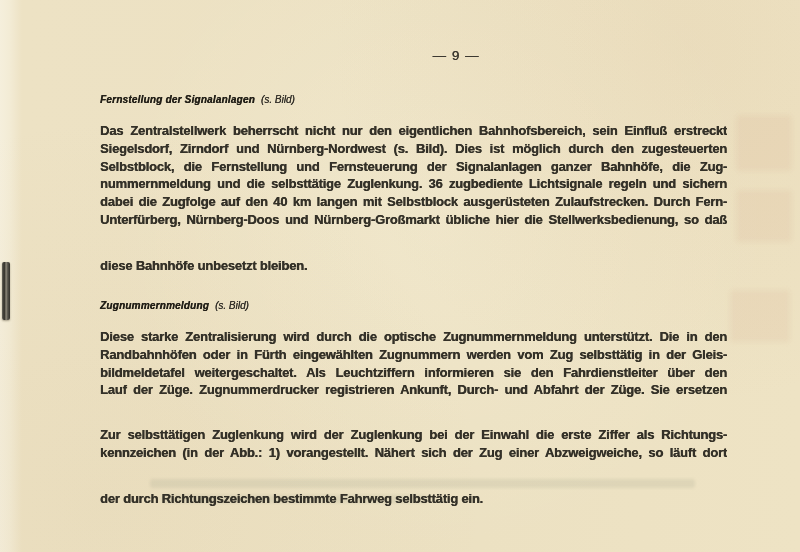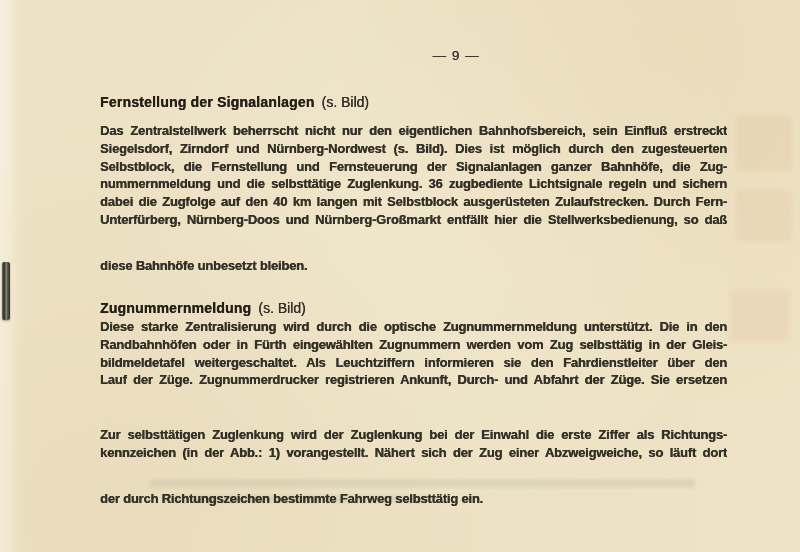--- a/index.html
+++ b/index.html
@@ -29,25 +29,26 @@
     text-align: center;
     font-size: 13.5px;
     letter-spacing: 1px;
     color: #3a372f;
     text-shadow: 0.35px 0 0 currentColor;
   }
   .heading {
     position: absolute;
     left: 100px;
     width: 627px;
-    font-size: 14px;
+    font-size: 10px;
     font-weight: bold;
     color: #232018;
     text-shadow: 0.3px 0 0 currentColor;
     letter-spacing: 0.2px;
+    font-style: italic;
   }
   .heading .h-suffix {
     font-weight: normal;
     color: #34312a;
     text-shadow: 0.2px 0 0 currentColor;
     margin-left: 3px;
     letter-spacing: 0;
   }
   .para {
     position: absolute;
@@ -119,30 +120,30 @@
     <span class="h-title">Fernstellung der Signalanlagen</span>
     <span class="h-suffix">(s. Bild)</span>
   </div>
 
   <div class="para" style="top:122px">
     <div class="line">Das Zentralstellwerk beherrscht nicht nur den eigentlichen Bahnhofsbereich, sein Einfluß erstreckt</div>
     <div class="line">Siegelsdorf, Zirndorf und Nürnberg-Nordwest (s. Bild). Dies ist möglich durch den zugesteuerten</div>
     <div class="line">Selbstblock, die Fernstellung und Fernsteuerung der Signalanlagen ganzer Bahnhöfe, die Zug-</div>
     <div class="line">nummernmeldung und die selbsttätige Zuglenkung. 36 zugbediente Lichtsignale regeln und sichern</div>
     <div class="line">dabei die Zugfolge auf den 40 km langen mit Selbstblock ausgerüsteten Zulaufstrecken. Durch Fern-</div>
-    <div class="line">Unterfürberg, Nürnberg-Doos und Nürnberg-Großmarkt entfällt hier die Stellwerksbedienung, so daß</div>
+    <div class="line">Unterfürberg, Nürnberg-Doos und Nürnberg-Großmarkt übliche hier die Stellwerksbedienung, so daß</div>
     <div class="line last">diese Bahnhöfe unbesetzt bleiben.</div>
   </div>
 
   <div class="heading" style="top:300px">
     <span class="h-title">Zugnummernmeldung</span>
     <span class="h-suffix">(s. Bild)</span>
   </div>
 
-  <div class="para" style="top:318px">
+  <div class="para" style="top:328px">
     <div class="line">Diese starke Zentralisierung wird durch die optische Zugnummernmeldung unterstützt. Die in den</div>
     <div class="line">Randbahnhöfen oder in Fürth eingewählten Zugnummern werden vom Zug selbsttätig in der Gleis-</div>
     <div class="line">bildmeldetafel weitergeschaltet. Als Leuchtziffern informieren sie den Fahrdienstleiter über den</div>
     <div class="line">Lauf der Züge. Zugnummerdrucker registrieren Ankunft, Durch- und Abfahrt der Züge. Sie ersetzen</div>
   </div>
 
   <div class="para" style="top:426px">
     <div class="line">Zur selbsttätigen Zuglenkung wird der Zuglenkung bei der Einwahl die erste Ziffer als Richtungs-</div>
     <div class="line">kennzeichen (in der Abb.: 1) vorangestellt. Nähert sich der Zug einer Abzweigweiche, so läuft dort</div>
     <div class="line last">der durch Richtungszeichen bestimmte Fahrweg selbsttätig ein.</div>

